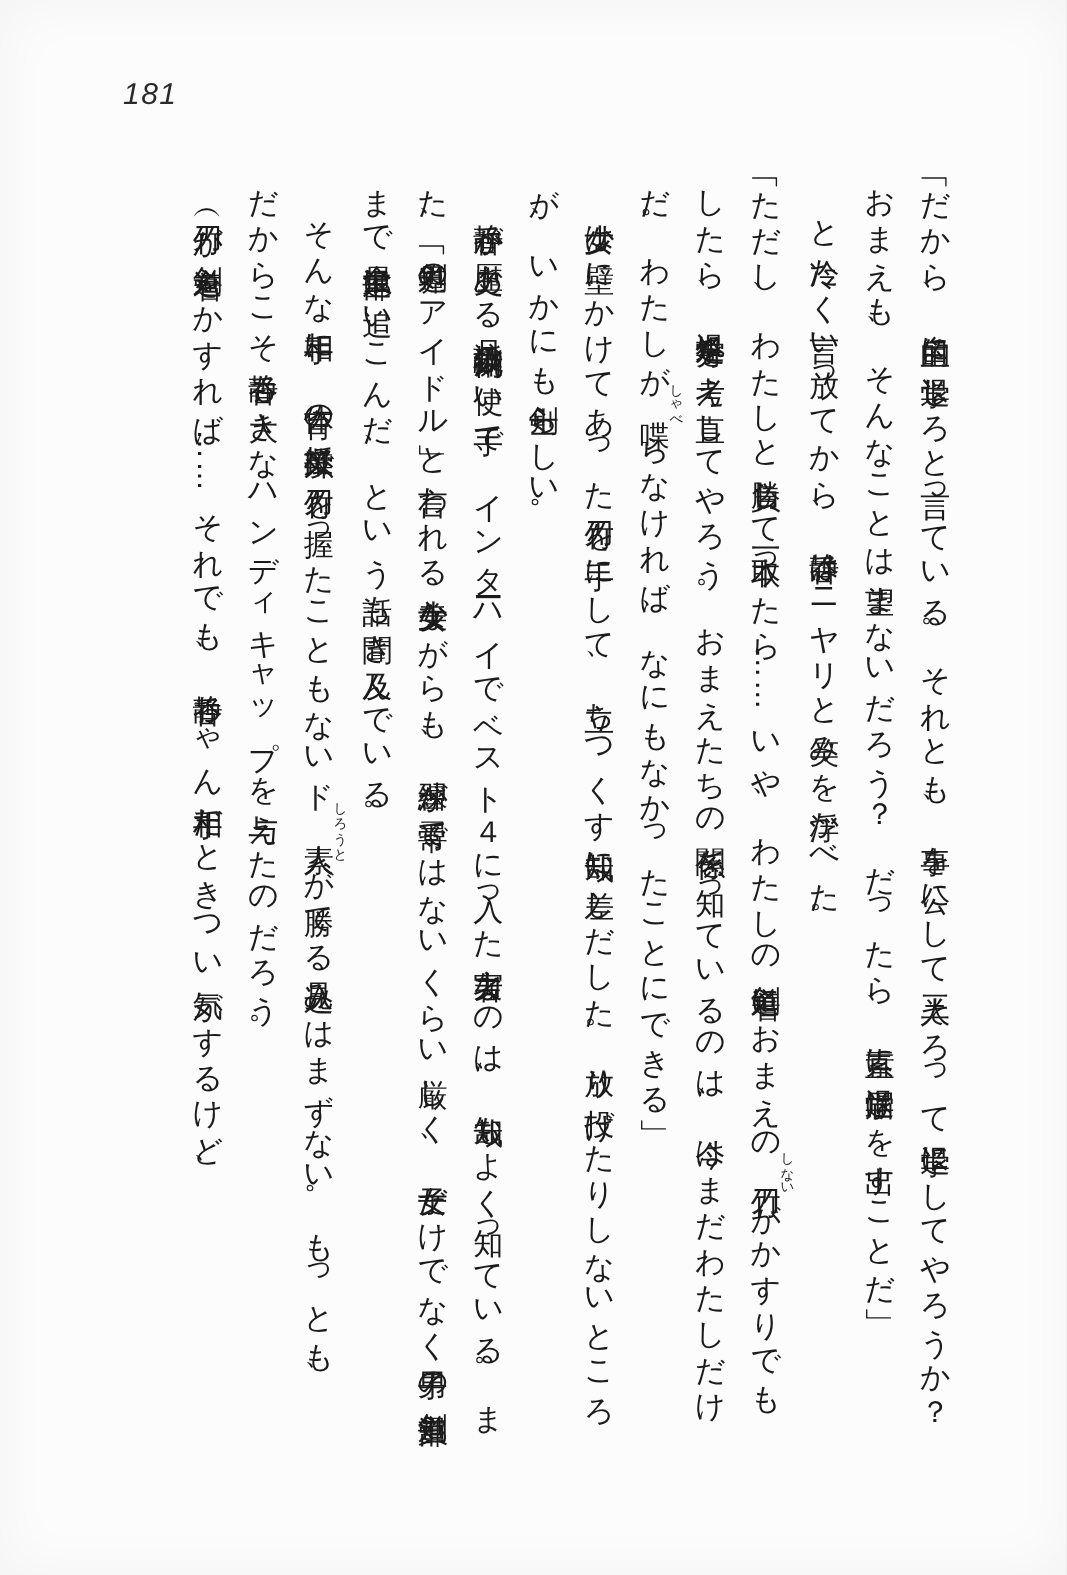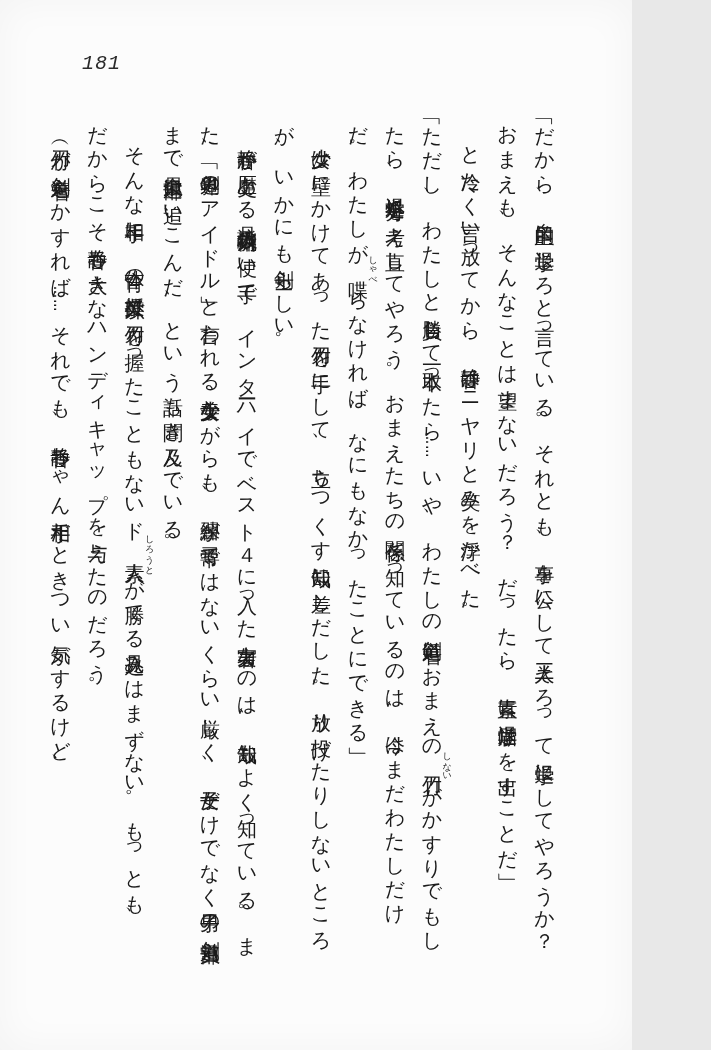--- a/index.html
+++ b/index.html
@@ -2,26 +2,26 @@
 <html lang="ja"><head>
 <meta charset="utf-8">
 <style>
   html, body {
     margin: 0;
     padding: 0;
     background: #e8e8e8;
   }
   .page {
     position: relative;
-    width: 632px;
+    width: 711px;
     height: 1050px;
     background: #fcfcfc;
     box-shadow: inset 0 0 40px rgba(0,0,0,0.04);
     overflow: hidden;
-    font-family: Liberation Mono, monospace;
+    font-family: Liberation Sans, sans-serif;
   }
   .page-number {
     position: absolute;
     top: 52px;
     left: 82px;
     font-size: 20px;
     font-style: italic;
     color: #2a2a2a;
     letter-spacing: 1px;
   }

